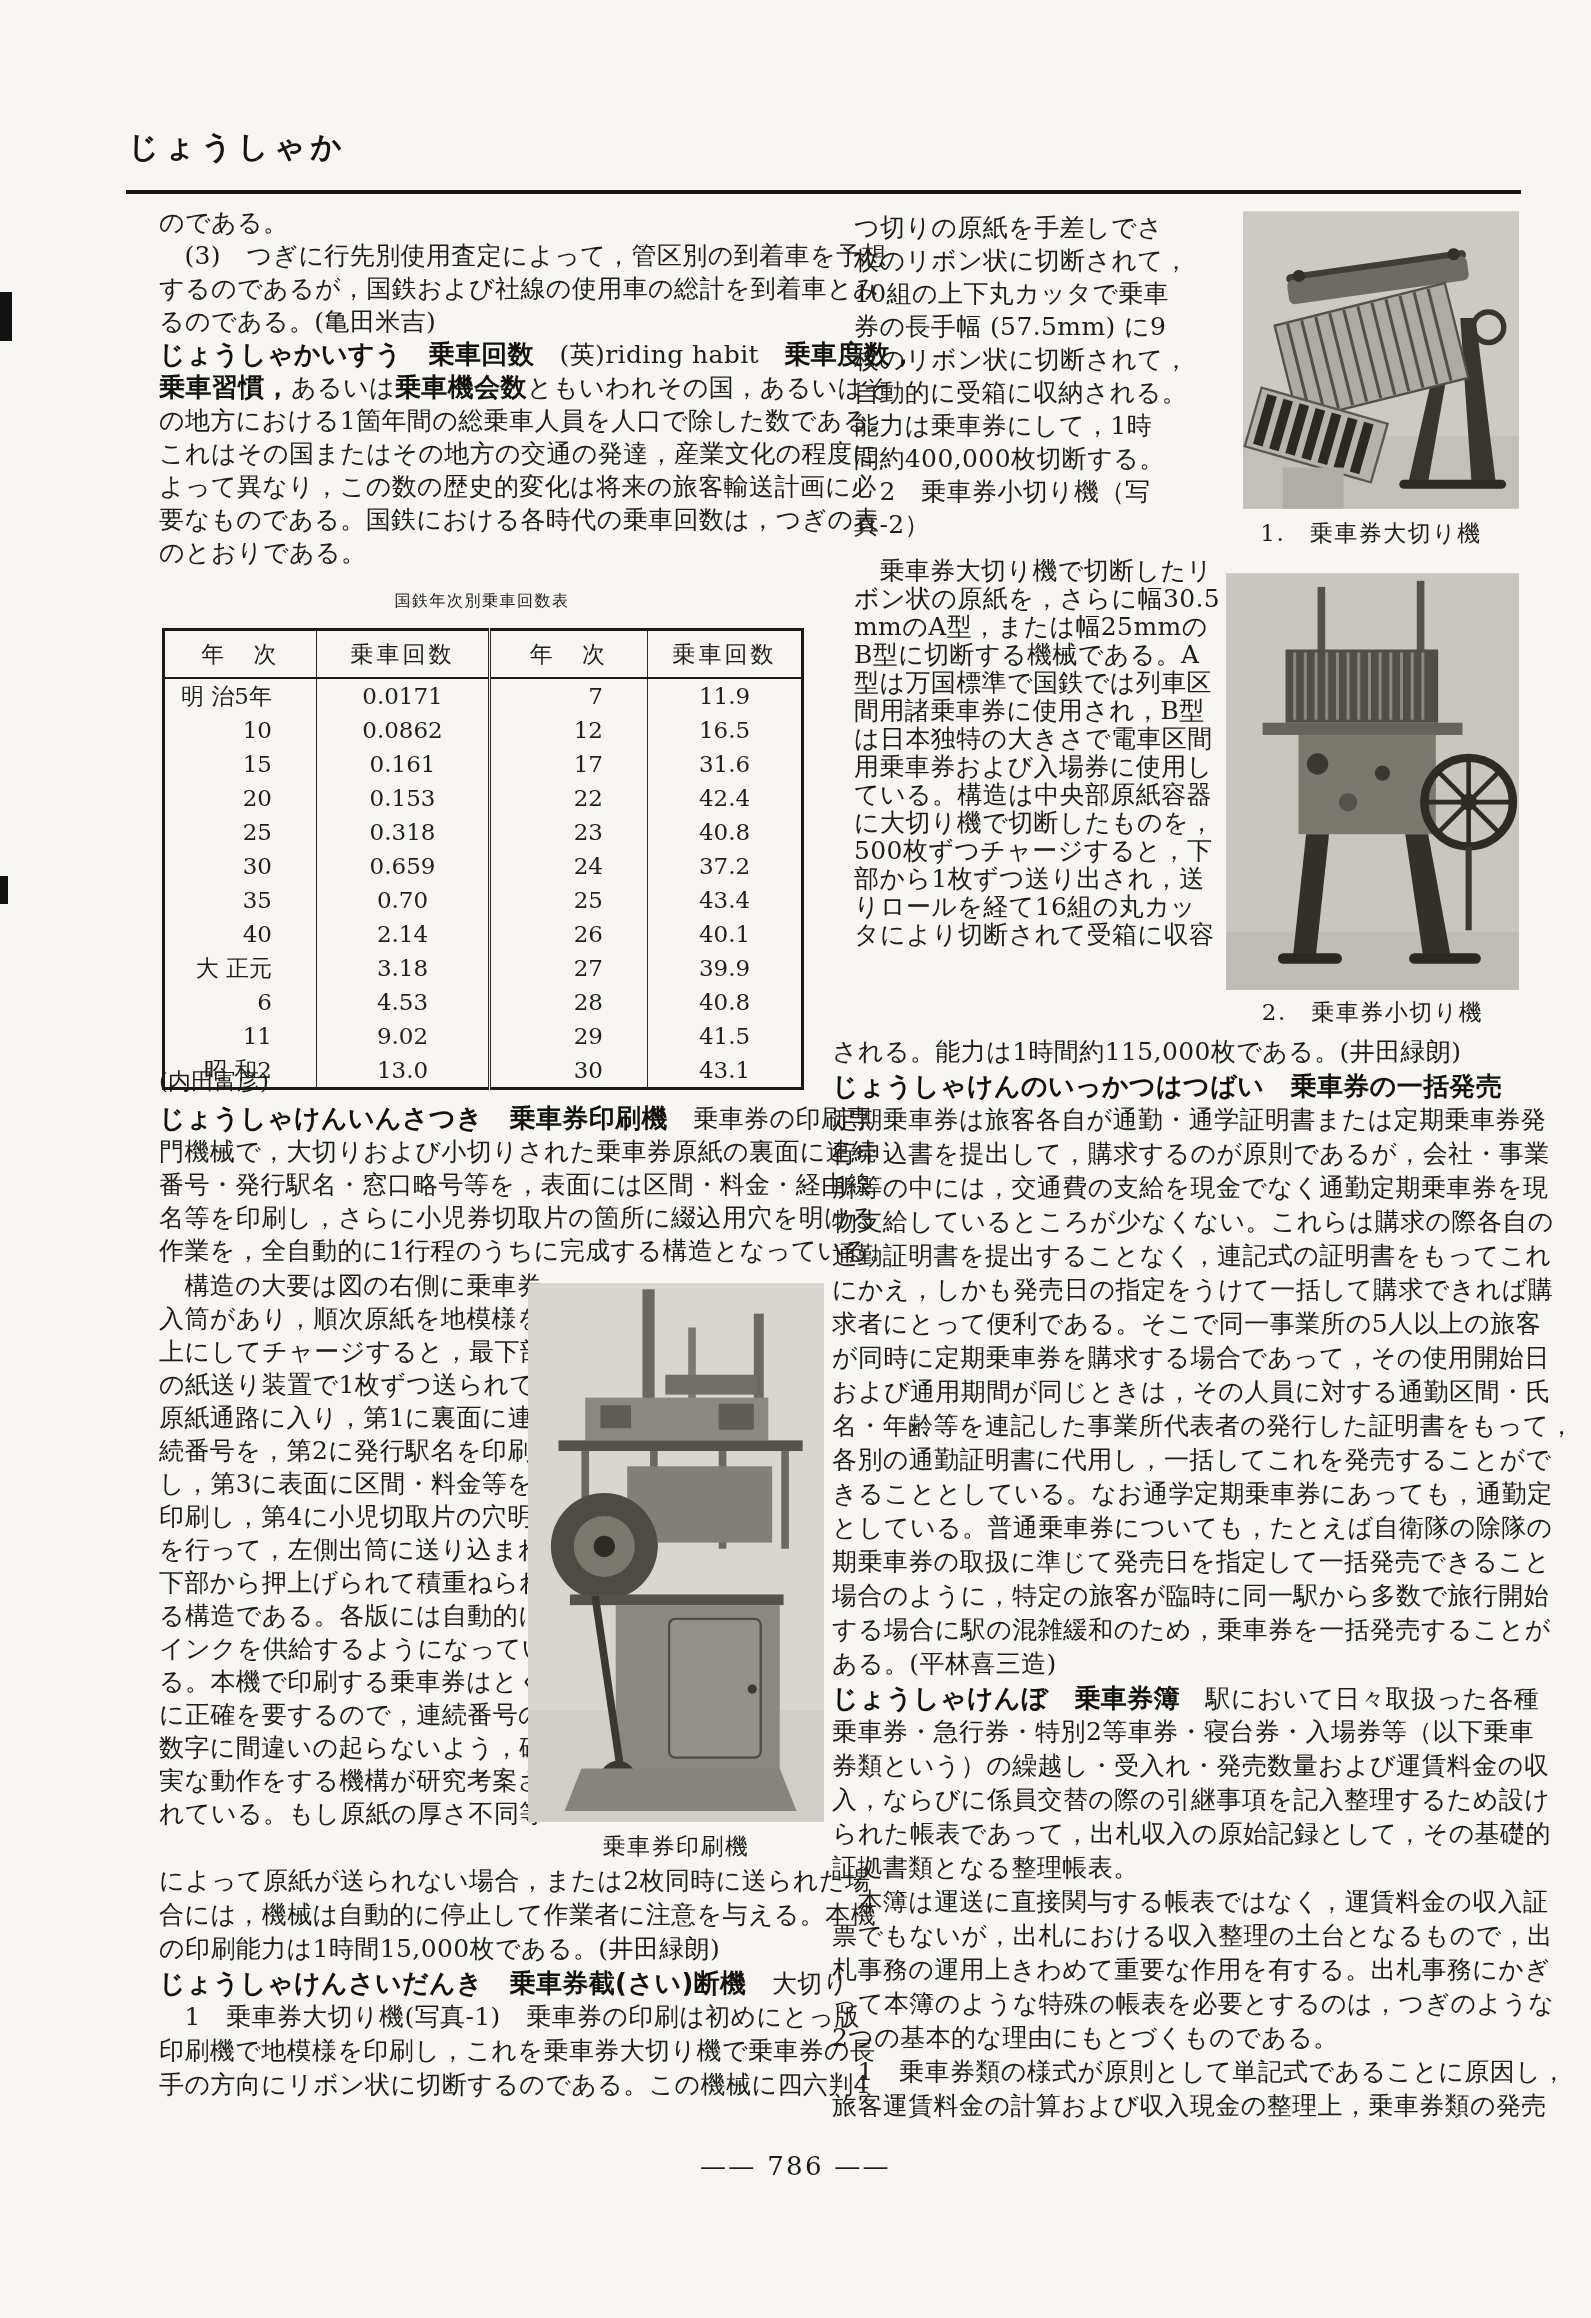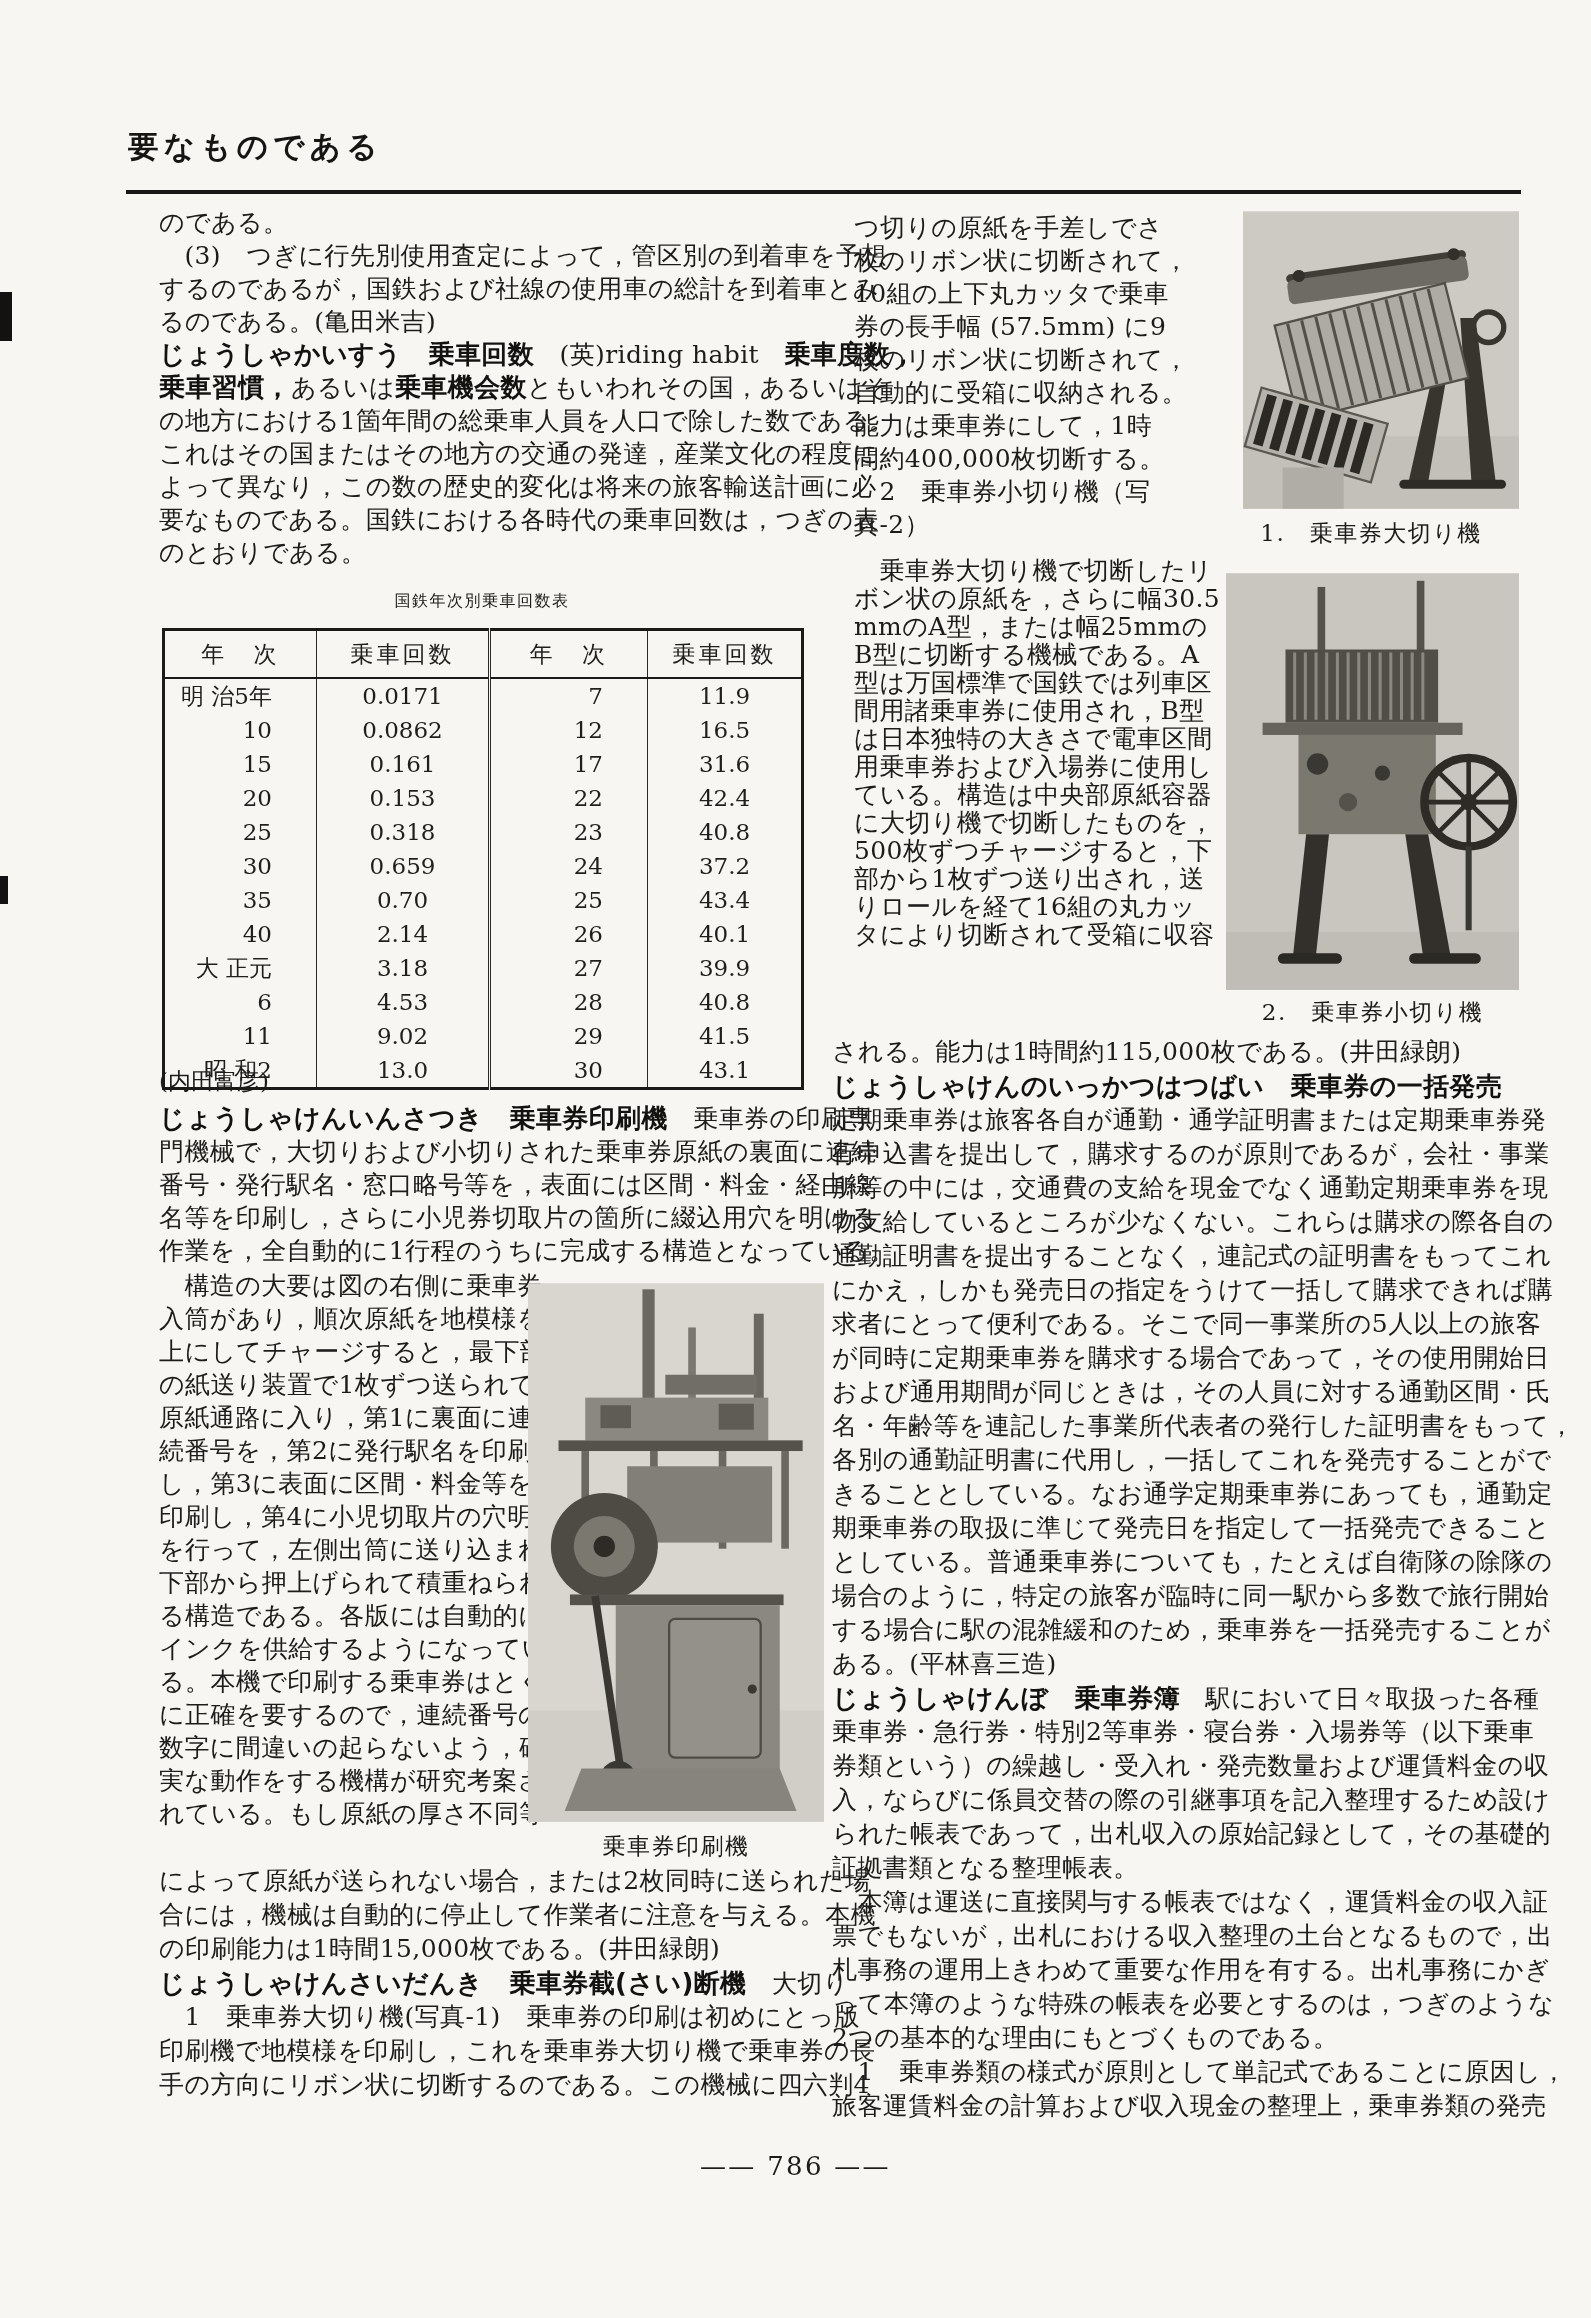--- a/index.html
+++ b/index.html
@@ -44,21 +44,21 @@
   .page-number { position:absolute; left:0; top:2151px; width:1591px; text-align:center; font-size:26px; letter-spacing:2.3px; }
 </style>
 </head>
 <body>
 
 <div id="page">
 
   <div class="artifact" style="left:0;top:292px;width:12.2px;height:49px;"></div>
   <div class="artifact" style="left:0;top:876px;width:7.6px;height:27.5px;"></div>
 
-  <div class="header-title">要なものである</div>
+  <div class="header-title">じょうしゃか</div>
   <div class="rule"></div>
 
   <div class="tblock" style="left:159px;top:206px;width:666px;">
       <div class="line"><span>のである。</span></div>
       <div class="line"><span>　(3)　つぎに行先別使用査定によって，管区別の到着車を予想</span></div>
       <div class="line"><span>するのであるが，国鉄および社線の使用車の総計を到着車とみ</span></div>
       <div class="line"><span>るのである。(亀田米吉)</span></div>
       <div class="line"><span class="hw">じょうしゃかいすう　乗車回数</span><span>　(英)riding habit　</span><span class="hw">乗車度数，</span></div>
       <div class="line"><span class="hw">乗車習慣，</span><span>あるいは</span><span class="hw">乗車機会数</span><span>ともいわれその国，あるいはそ</span></div>
       <div class="line"><span>の地方における1箇年間の総乗車人員を人口で除した数である。</span></div>
@@ -319,22 +319,22 @@
       <div class="line"><span>所等の中には，交通費の支給を現金でなく通勤定期乗車券を現</span></div>
       <div class="line"><span>物支給しているところが少なくない。これらは購求の際各自の</span></div>
       <div class="line"><span>通勤証明書を提出することなく，連記式の証明書をもってこれ</span></div>
       <div class="line"><span>にかえ，しかも発売日の指定をうけて一括して購求できれば購</span></div>
       <div class="line"><span>求者にとって便利である。そこで同一事業所の5人以上の旅客</span></div>
       <div class="line"><span>が同時に定期乗車券を購求する場合であって，その使用開始日</span></div>
       <div class="line"><span>および通用期間が同じときは，その人員に対する通勤区間・氏</span></div>
       <div class="line"><span>名・年齢等を連記した事業所代表者の発行した証明書をもって，</span></div>
       <div class="line"><span>各別の通勤証明書に代用し，一括してこれを発売することがで</span></div>
       <div class="line"><span>きることとしている。なお通学定期乗車券にあっても，通勤定</span></div>
+      <div class="line"><span>としている。普通乗車券についても，たとえば自衛隊の除隊の</span></div>
       <div class="line"><span>期乗車券の取扱に準じて発売日を指定して一括発売できること</span></div>
-      <div class="line"><span>としている。普通乗車券についても，たとえば自衛隊の除隊の</span></div>
       <div class="line"><span>場合のように，特定の旅客が臨時に同一駅から多数で旅行開始</span></div>
       <div class="line"><span>する場合に駅の混雑緩和のため，乗車券を一括発売することが</span></div>
       <div class="line"><span>ある。(平林喜三造)</span></div>
       <div class="line"><span class="hw">じょうしゃけんぼ　乗車券簿</span><span>　駅において日々取扱った各種</span></div>
       <div class="line"><span>乗車券・急行券・特別2等車券・寝台券・入場券等（以下乗車</span></div>
       <div class="line"><span>券類という）の繰越し・受入れ・発売数量および運賃料金の収</span></div>
       <div class="line"><span>入，ならびに係員交替の際の引継事項を記入整理するため設け</span></div>
       <div class="line"><span>られた帳表であって，出札収入の原始記録として，その基礎的</span></div>
       <div class="line"><span>証拠書類となる整理帳表。</span></div>
       <div class="line"><span>　本簿は運送に直接関与する帳表ではなく，運賃料金の収入証</span></div>

